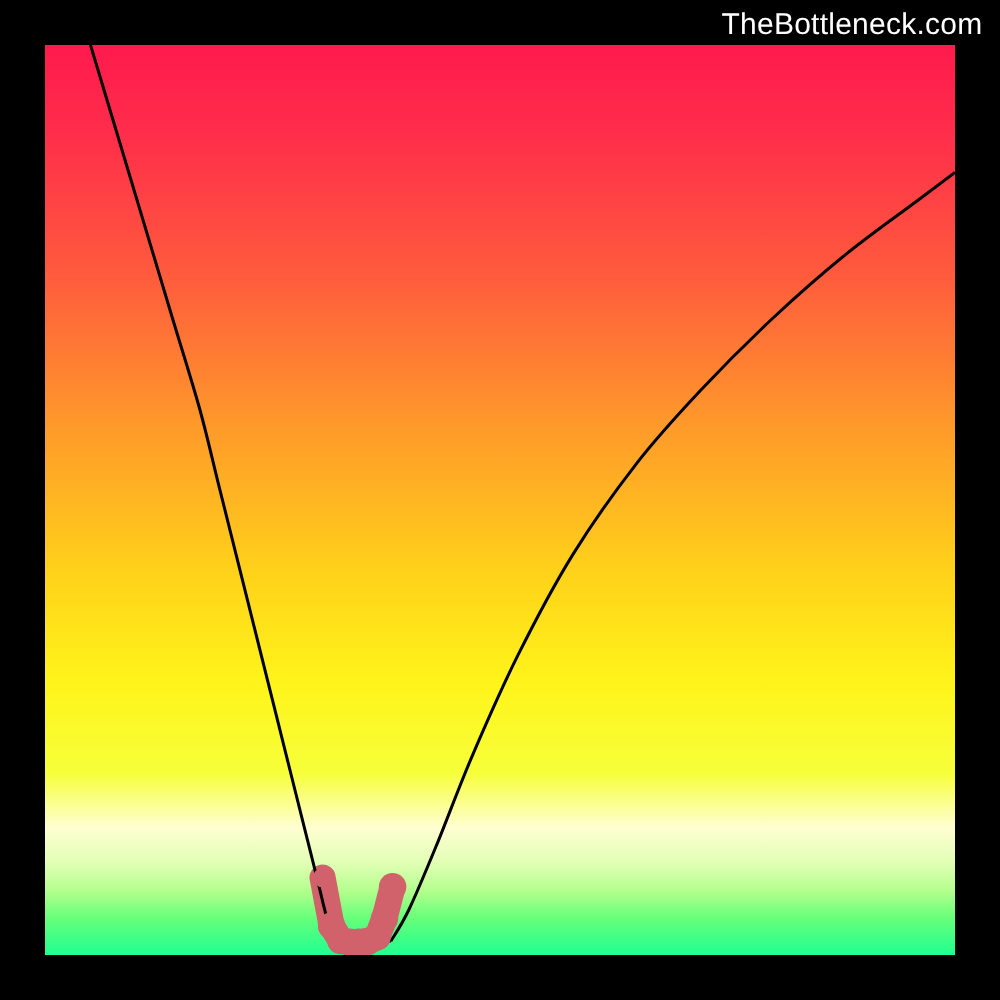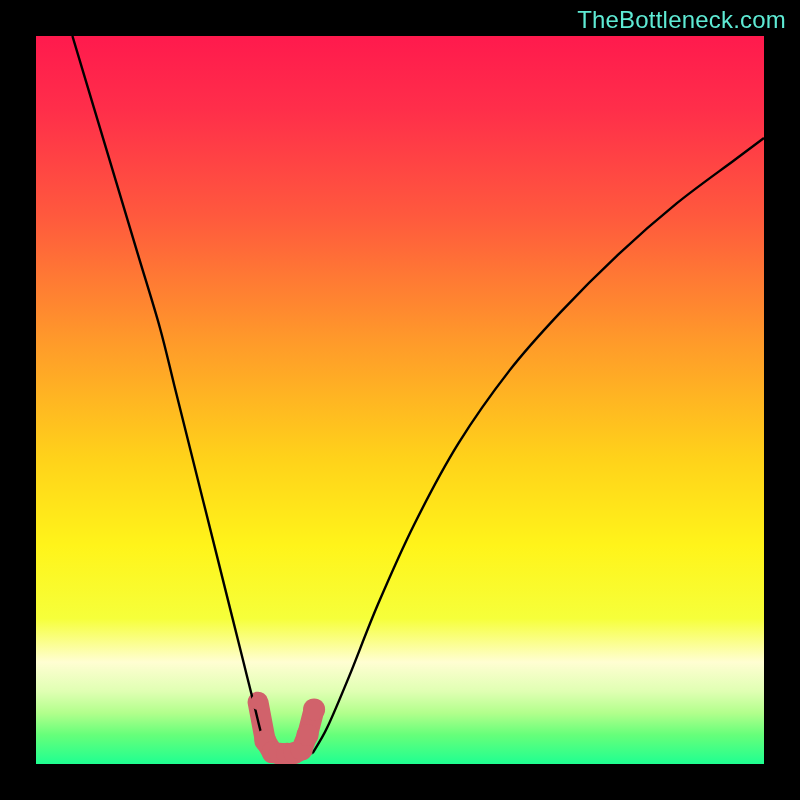--- a/index.html
+++ b/index.html
@@ -23,21 +23,21 @@
     position: absolute;
     top: 36px;
     left: 36px;
     width: 728px;
     height: 728px;
   }
   .watermark {
     position: absolute;
     top: 6px;
     right: 14px;
-    color: #5eead4;
+    color: #ffffff;
     font-size: 24px;
     letter-spacing: 0.2px;
     font-weight: 400;
   }
   svg { display: block; }
 </style>
 </head>
 <body>
 
 <div class="frame">

